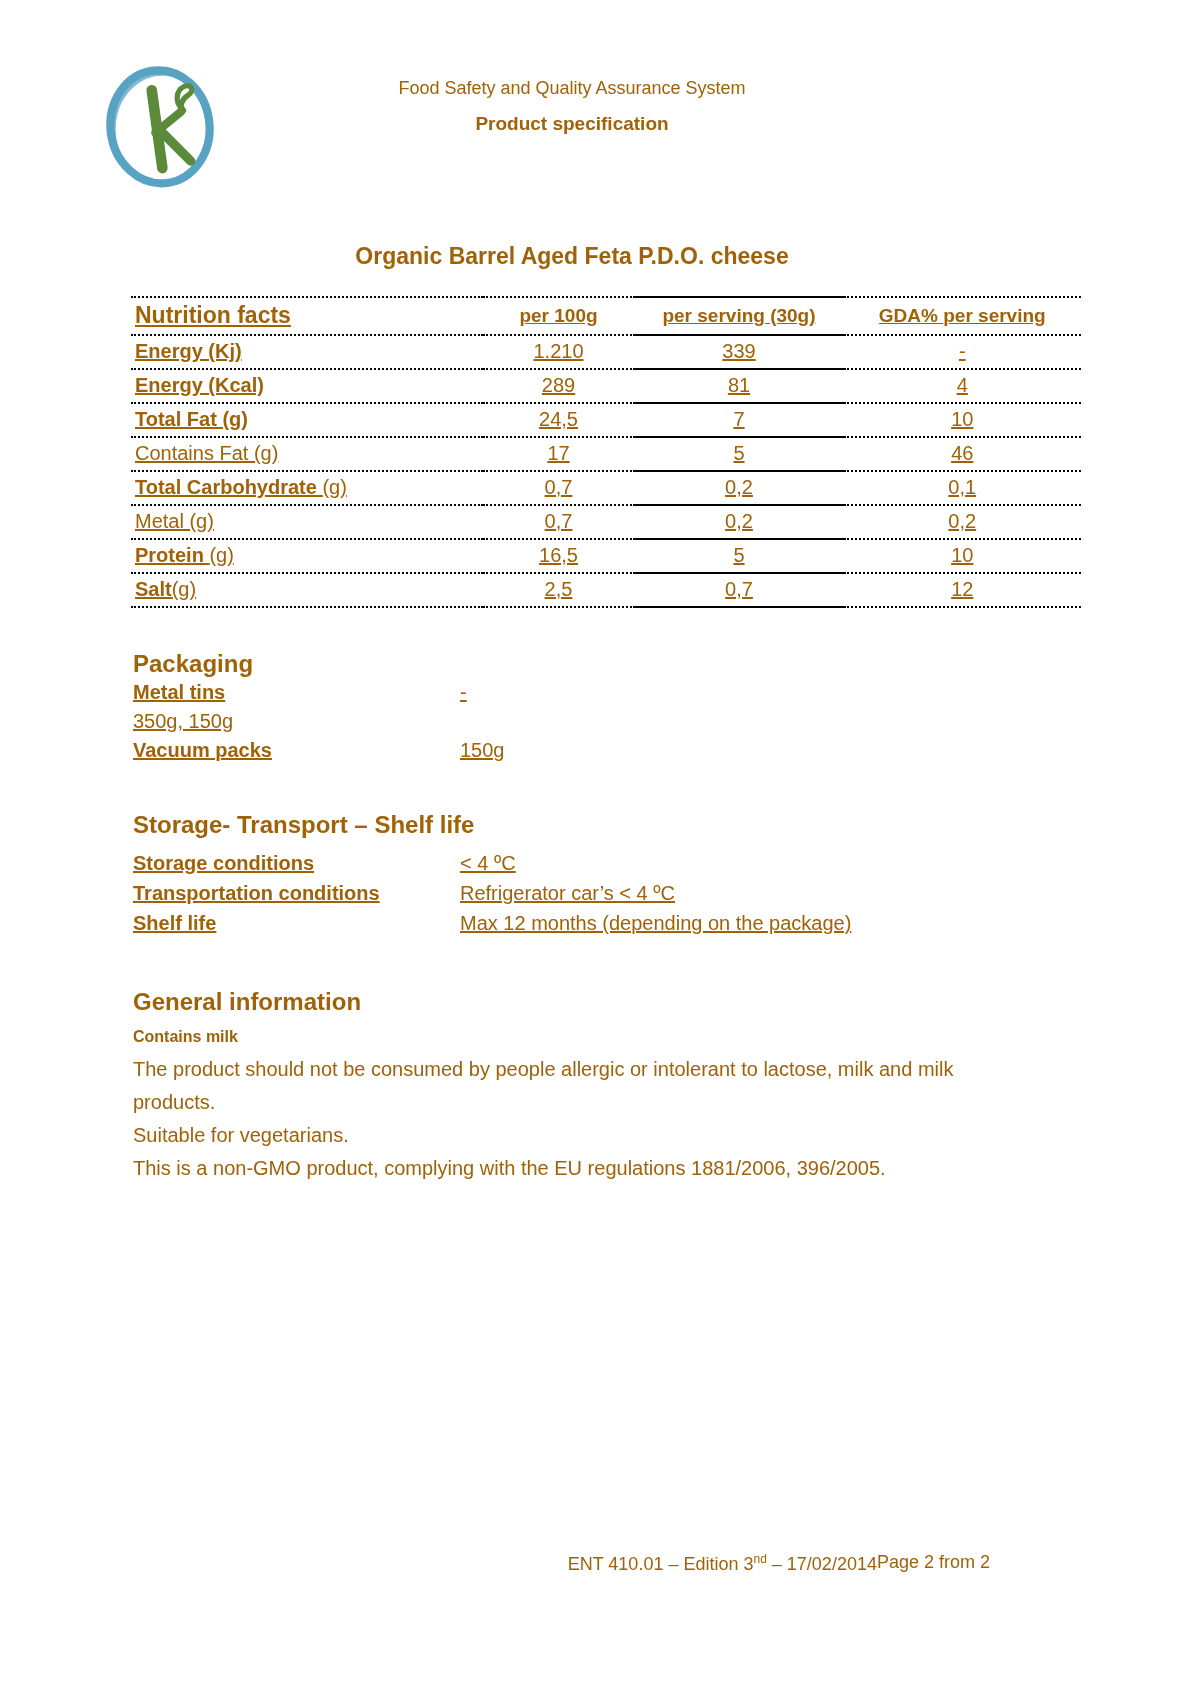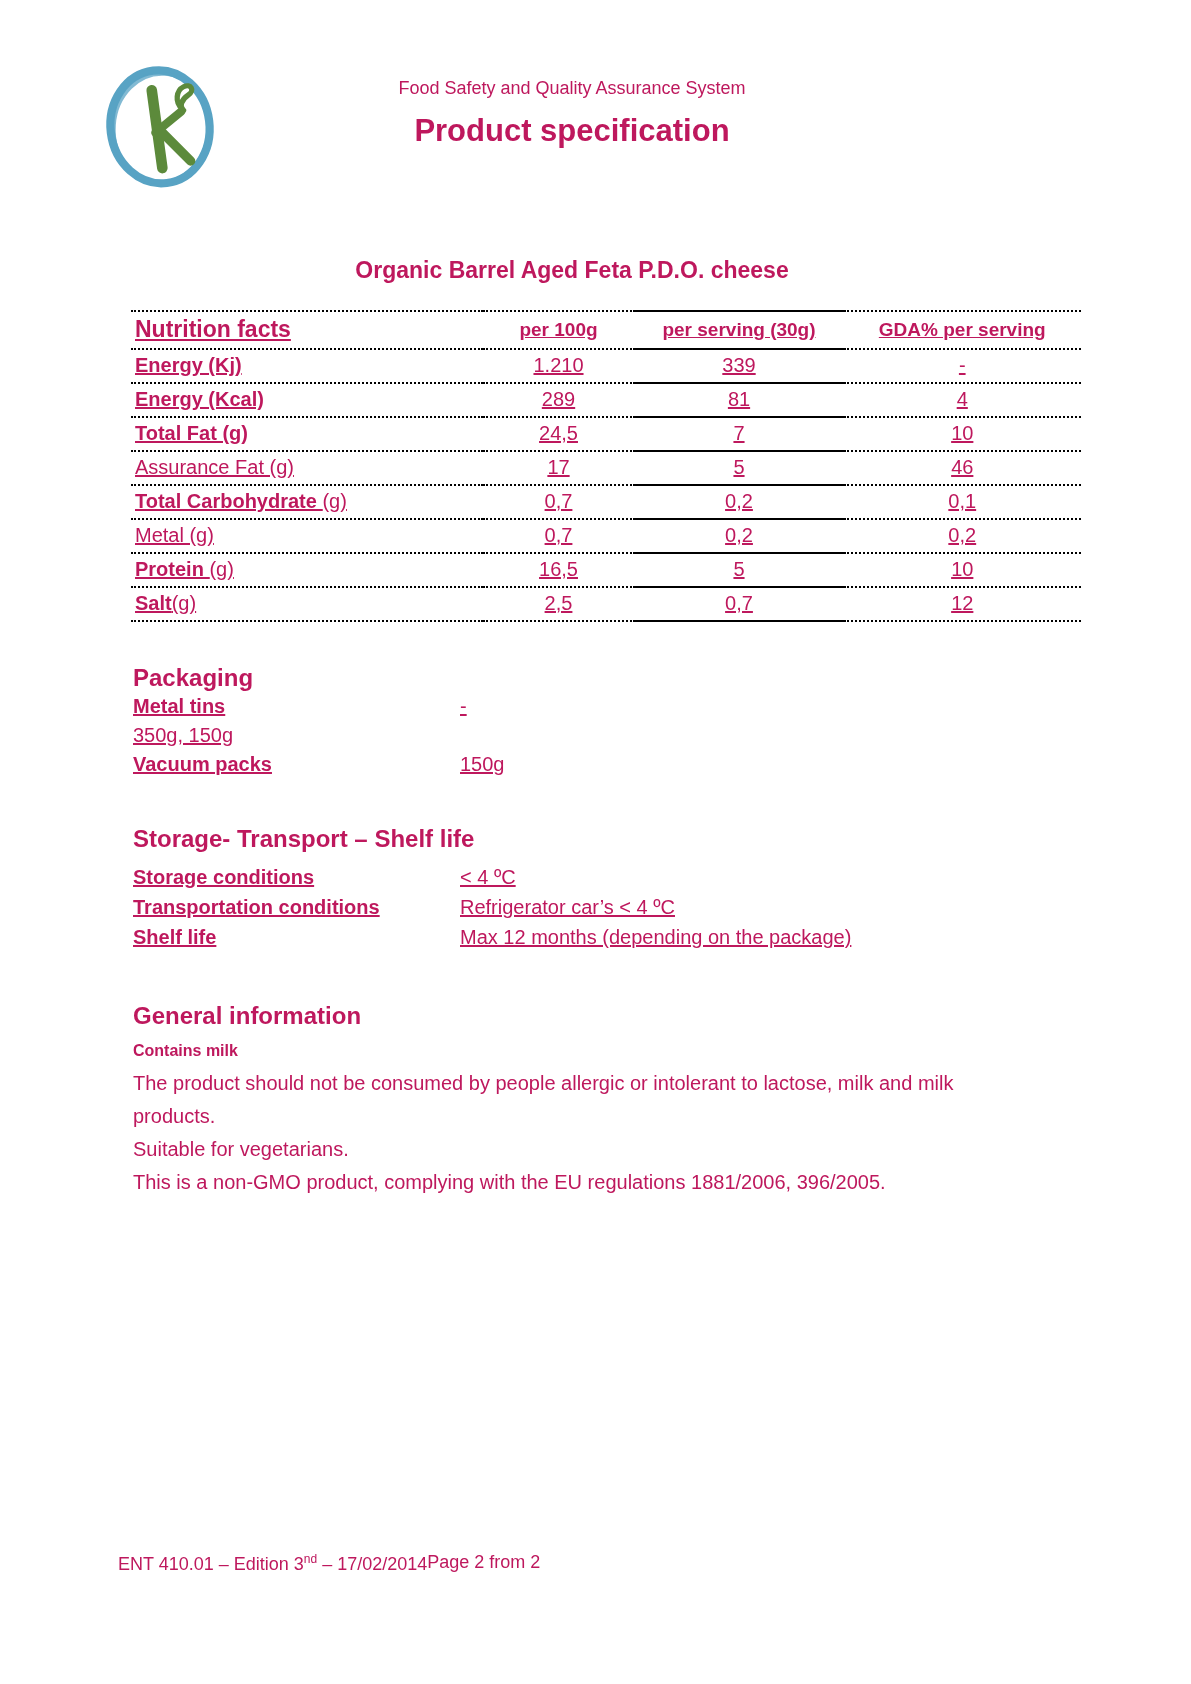--- a/index.html
+++ b/index.html
@@ -4,39 +4,39 @@
 <style>
   * { margin: 0; padding: 0; box-sizing: border-box; }
   html, body { background: #888; }
   .page {
     position: relative;
     width: 1191px;
     height: 1684px;
     margin: 0 auto;
     background: #ffffff;
     font-family: "Liberation Sans", sans-serif;
-    color: #be185d;
+    color: #a16207;
     overflow: hidden;
   }
   
   .logo {
     position: absolute;
     left: 101px;
     top: 62px;
     width: 118px;
     height: 132px;
   }
   .header-text {
     padding-top: 76px;
     margin-left: 133px;
     width: 878px;
     text-align: center;
   }
   .system-line { font-size: 18px; line-height: 24px; }
-  .doc-title { font-size: 31px; font-weight: bold; margin-top: 13px; }
+  .doc-title { font-size: 19px; font-weight: bold; margin-top: 13px; }
   
   .product-title {
     margin-top: 108px;
     margin-left: 133px;
     width: 878px;
     text-align: center;
     font-size: 23px;
     font-weight: bold;
   }
   
@@ -75,24 +75,24 @@
   .storage .section-heading { margin-bottom: 9px; }
   .storage .kv-row { line-height: 30px; }
   .general { margin-top: 50px; }
   .general .section-heading { margin-bottom: 5px; }
   .sub-heading { font-size: 16px; font-weight: bold; line-height: 32px; }
   .para-line { font-size: 20px; line-height: 33px; }
   
   .footer {
     position: absolute;
     top: 1552px;
-    left: 118px;
+    left: 133px;
     width: 857px;
     display: flex;
-    justify-content: flex-start;
+    justify-content: flex-end;
     font-size: 18px;
   }
   .footer sup { font-size: 12px; }
 </style>
 </head>
 <body>
 
 <div class="page">
 
   <svg class="logo" viewBox="0 0 100 112" aria-hidden="true">
@@ -141,21 +141,21 @@
         <td class="solid">81</td>
         <td>4</td>
       </tr>
       <tr>
         <td class="lbl"><span class="b">Total Fat (g)</span><span></span></td>
         <td>24,5</td>
         <td class="solid">7</td>
         <td>10</td>
       </tr>
       <tr>
-        <td class="lbl indent"><span class="b"></span><span>Assurance Fat (g)</span></td>
+        <td class="lbl indent"><span class="b"></span><span>Contains Fat (g)</span></td>
         <td>17</td>
         <td class="solid">5</td>
         <td>46</td>
       </tr>
       <tr>
         <td class="lbl"><span class="b">Total Carbohydrate </span><span>(g)</span></td>
         <td>0,7</td>
         <td class="solid">0,2</td>
         <td>0,1</td>
       </tr>

